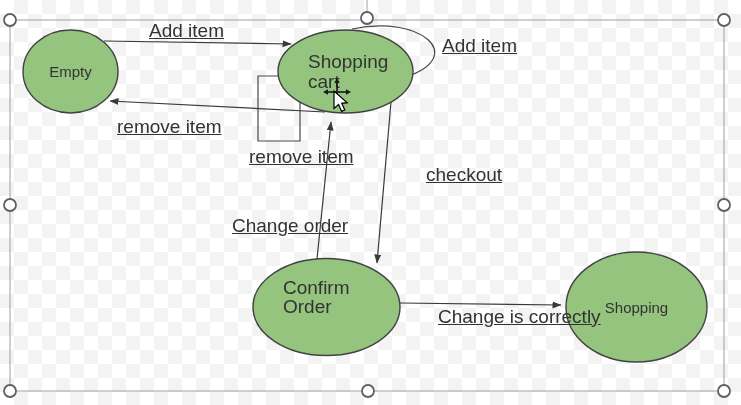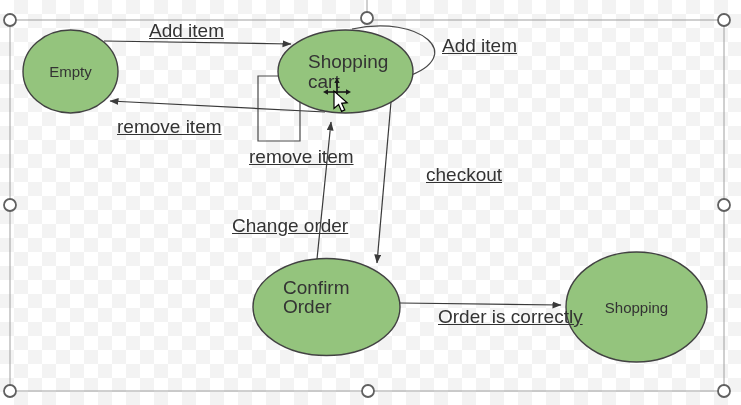--- a/index.html
+++ b/index.html
@@ -93,21 +93,21 @@
     </div>
 
     <div class="state-lbl-center" style="left:566px;top:252px;width:141px;height:110px;">Shopping</div>
 
     <div class="lbl" style="left:149px;top:22px;">Add item</div>
     <div class="lbl" style="left:442px;top:37px;">Add item</div>
     <div class="lbl" style="left:117px;top:118px;">remove item</div>
     <div class="lbl" style="left:249px;top:148px;">remove item</div>
     <div class="lbl" style="left:394px;top:166px;margin-left:32px;">checkout</div>
     <div class="lbl" style="left:232px;top:217px;">Change order</div>
-    <div class="lbl" style="left:438px;top:308px;">Order is correctly</div>
+    <div class="lbl" style="left:438px;top:308px;">Change is correctly</div>
   </div>
 
   <svg id="cursor-layer" width="42" height="44" viewBox="0 0 42 44">
     <g stroke="#1a1a1a" stroke-width="1.6">
       <line x1="17" y1="6" x2="17" y2="25"></line>
       <line x1="7" y1="16" x2="27" y2="16"></line>
       <path d="M14.3,7 L19.7,7 L17,2 Z" fill="#1a1a1a" stroke="none"></path>
       <path d="M14.3,25 L19.7,25 L17,30 Z" fill="#1a1a1a" stroke="none"></path>
       <path d="M8,13.3 L8,18.7 L3,16 Z" fill="#1a1a1a" stroke="none"></path>
       <path d="M26,13.3 L26,18.7 L31,16 Z" fill="#1a1a1a" stroke="none"></path>

